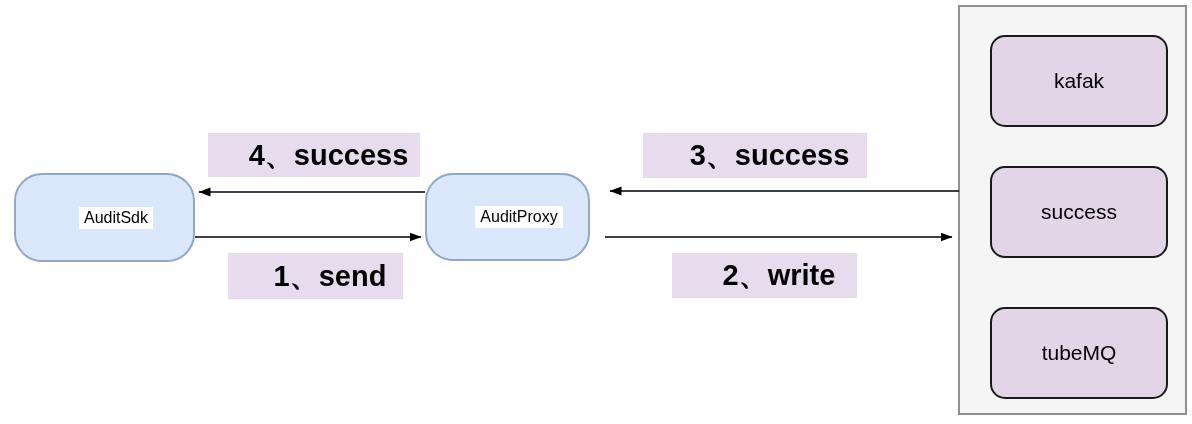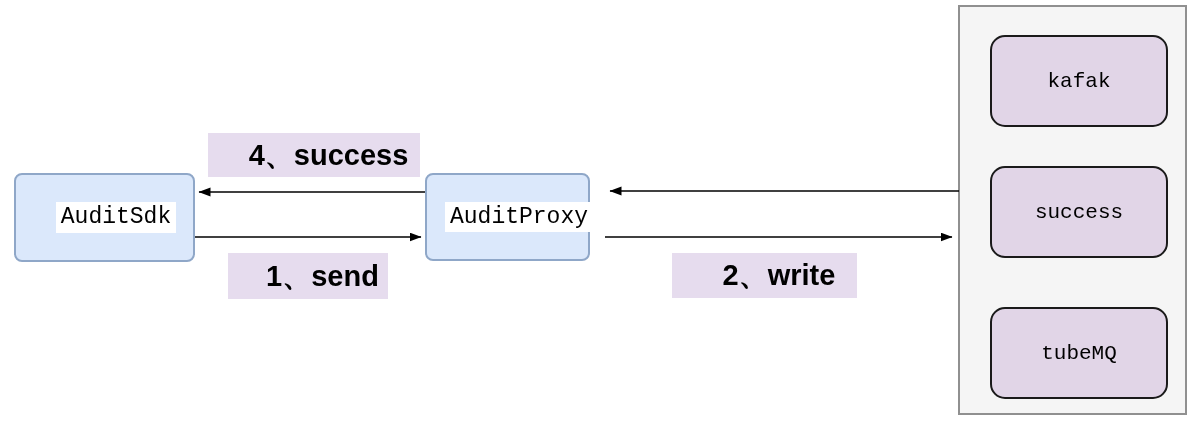--- a/index.html
+++ b/index.html
@@ -11,26 +11,26 @@
     --group-stroke:#909090;
     --label-bg:#e6dcee;
     --text:#000000;
     --background:#ffffff;
   }
   *{margin:0;padding:0;box-sizing:border-box;}
   html,body{width:1192px;height:424px;background:var(--background);overflow:hidden;}
   body{font-family:"Liberation Sans","DejaVu Sans",sans-serif;color:var(--text);}
   .canvas{position:relative;width:1192px;height:424px;background:var(--background);}
 
-  .node{position:absolute;display:flex;align-items:center;justify-content:center;text-align:center;font-family:Liberation Mono, monospace;}
+  .node{position:absolute;display:flex;align-items:center;justify-content:center;text-align:center;}
   .node.blue{
     background:var(--node-fill);
     border:2px solid var(--node-stroke);
-    border-radius:8px;
-    font-size:23px;
+    border-radius:28px;
+    font-size:16px;
     padding-left:23px;
   }
   .node.blue .nlabel{background:#ffffff;padding:1px 5px;line-height:1.25;}
 
   #node-auditsdk{left:14px;top:173px;width:181px;height:89px;}
   #node-auditproxy{left:425px;top:173px;width:165px;height:88px;}
 
   .mq-container{
     position:absolute;left:958px;top:5px;width:229px;height:410px;
     background:var(--group-fill);
@@ -50,21 +50,21 @@
   svg.edges{position:absolute;left:0;top:0;width:1192px;height:424px;pointer-events:none;}
   svg.edges line{stroke:#000;stroke-width:1.6px;}
 
   .edge-label{
     position:absolute;display:flex;align-items:center;justify-content:center;
     background:var(--label-bg);
     font-weight:bold;font-size:29px;line-height:1;white-space:nowrap;padding-left:29px;
   }
   #edge-label-4{left:208px;top:133px;width:212px;height:44px;}
   #edge-label-3{left:643px;top:133px;width:224px;height:45px;}
-  #edge-label-1{left:228px;top:253px;width:160px;height:46px;}
+  #edge-label-1{left:228px;top:253px;width:175px;height:46px;}
   #edge-label-2{left:672px;top:253px;width:185px;height:45px;}
 </style>
 </head>
 <body>
 
 <div class="canvas">
 
   <div class="node blue" id="node-auditsdk">
     <span class="nlabel">AuditSdk</span>
   </div>
@@ -91,16 +91,17 @@
         <path d="M0,0 L12,4.5 L0,9 Z" fill="#000"></path>
       </marker>
     </defs>
     <line x1="425" y1="192" x2="199" y2="192" marker-end="url(#arrowhead)"></line>
     <line x1="195" y1="237" x2="421" y2="237" marker-end="url(#arrowhead)"></line>
     <line x1="959" y1="191" x2="610" y2="191" marker-end="url(#arrowhead)"></line>
     <line x1="605" y1="237" x2="952" y2="237" marker-end="url(#arrowhead)"></line>
   </svg>
 
   <div class="edge-label" id="edge-label-4">4、success</div>
+  <div class="edge-label" id="edge-label-3">3、success</div>
   <div class="edge-label" id="edge-label-1">1、send</div>
   <div class="edge-label" id="edge-label-2">2、write</div>
 
 </div>
 
 </body></html>

